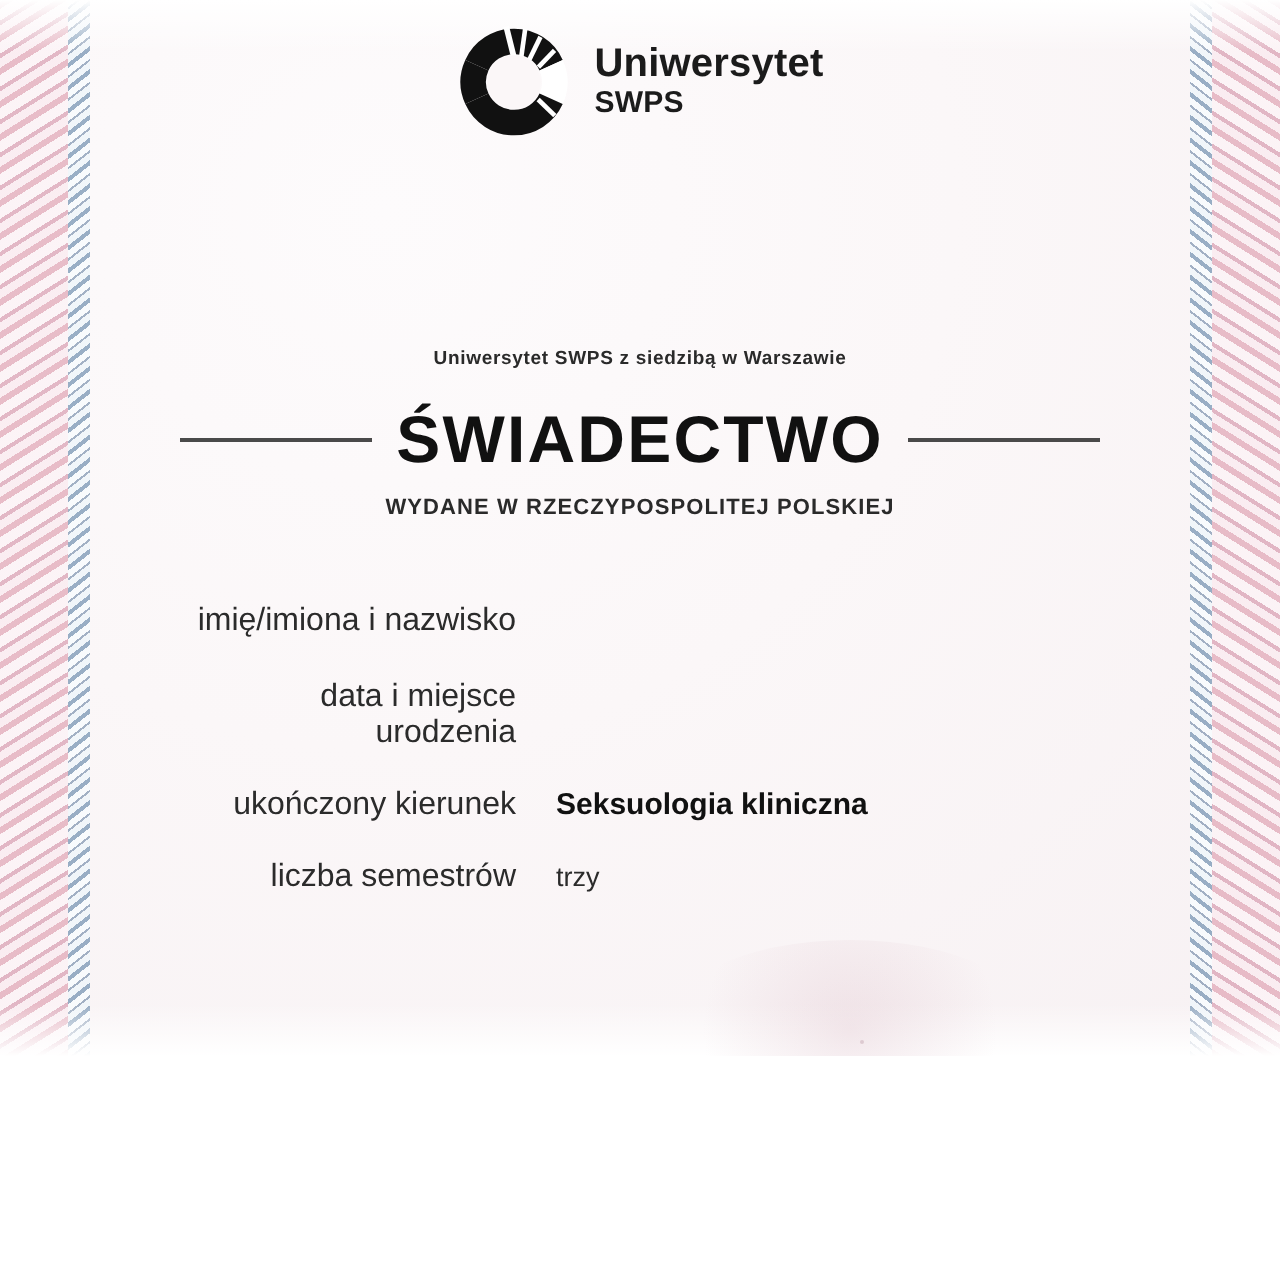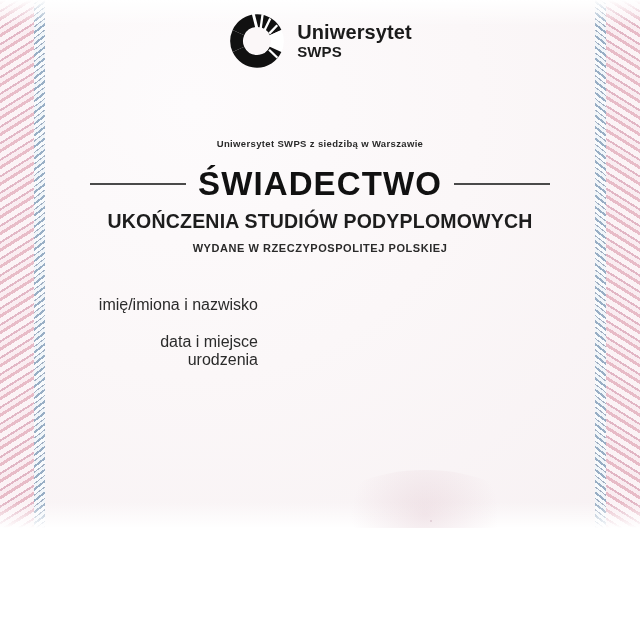--- a/index.html
+++ b/index.html
@@ -139,21 +139,21 @@
   }
   .logo-text .l2 {
     font-size: 15px;
     font-weight: 700;
     letter-spacing: 0.1px;
     display: block;
   }
 
   .issuer {
     text-align: center;
-    margin-top: 68px;
+    margin-top: 104px;
     font-size: 9.5px;
     font-weight: 700;
     letter-spacing: 0.35px;
     color: #2a2a2a;
   }
 
   .title-row {
     display: flex;
     align-items: center;
     justify-content: center;
@@ -286,33 +286,38 @@
       </div>
     </div>
 
     <div class="issuer">Uniwersytet SWPS z siedzibą w Warszawie</div>
 
     <div class="title-row">
       <div class="rule l"></div>
       <div class="main-title">ŚWIADECTWO</div>
       <div class="rule r"></div>
     </div>
-    <div class="subtitle">UKOŃCZENIA STUDIÓW PODYPLOMOWYCH</div>
     <div class="subtitle2">WYDANE W RZECZYPOSPOLITEJ POLSKIEJ</div>
 
     <div class="fields">
 
       <div class="field-row">
         <div class="field-label">imię/imiona i nazwisko</div>
       </div>
 
       <div class="field-row">
         <div class="field-label">data i miejsce urodzenia</div>
         <div class="field-value empty"></div>
       </div>
 
       <div class="field-row">
-      </div>
-
+        <div class="field-label">ukończony kierunek</div>
+        <div class="field-value">Seksuologia kliniczna</div>
+      </div>
+
+      <div class="field-row gap-before">
+        <div class="field-label">liczba semestrów</div>
+        <div class="field-value light">trzy</div>
+      </div>
 
     </div>
   </div>
 </div>
 
 </body></html>

